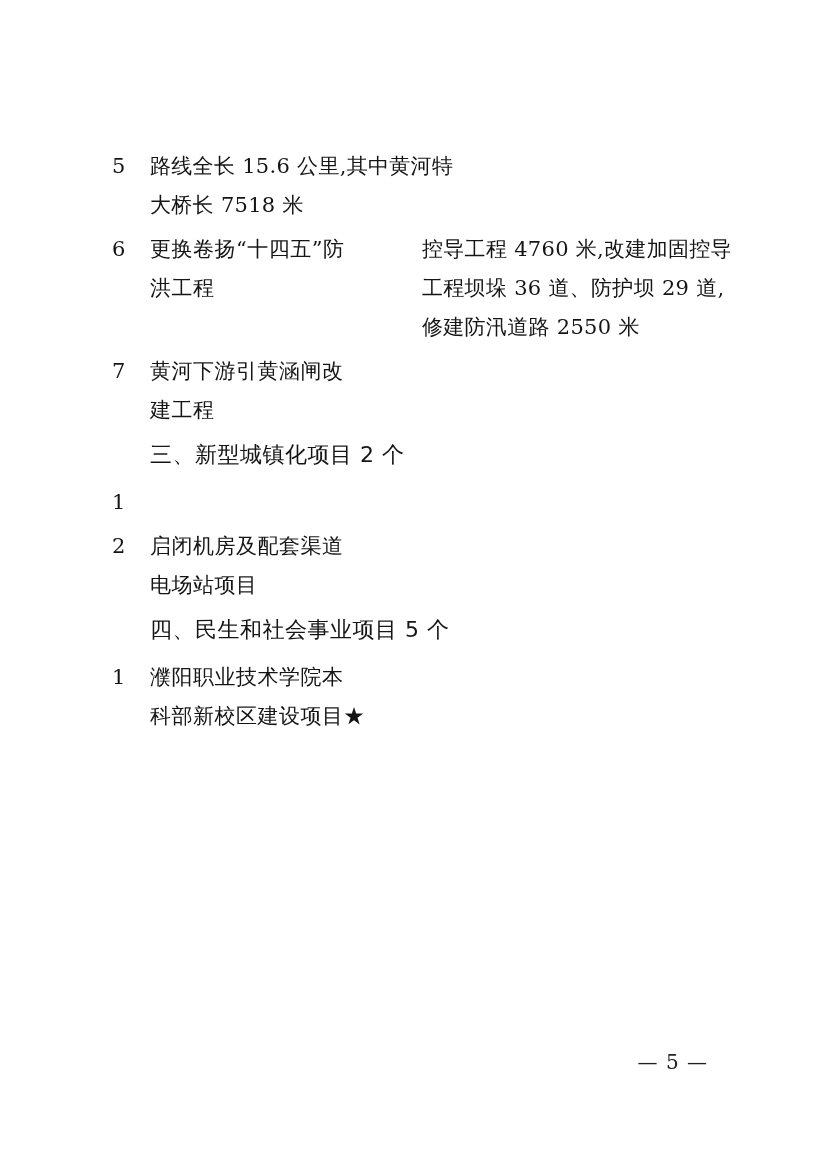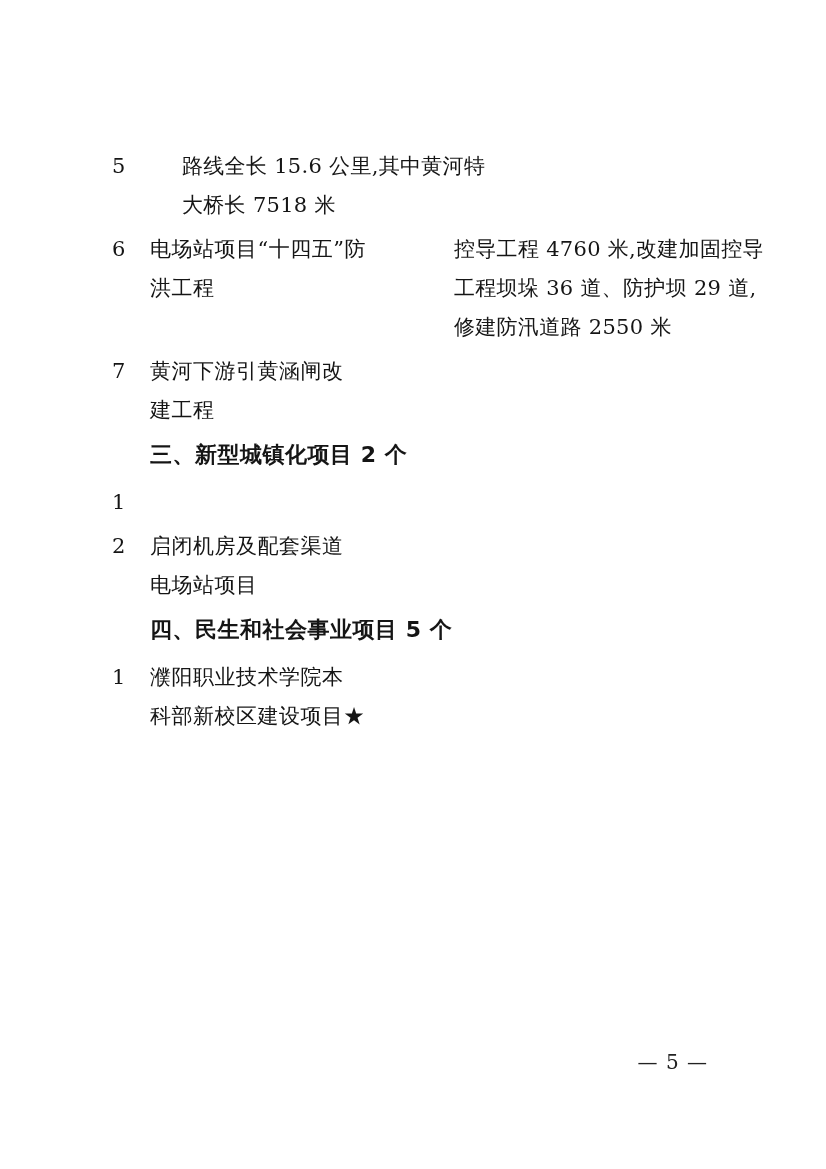--- a/index.html
+++ b/index.html
@@ -39,25 +39,24 @@
     flex: none;
     width: 246px;
     margin-right: 26px;
     white-space: pre-line;
     letter-spacing: 0.5px;
   }
   .row .desc {
     flex: 1;
     white-space: pre-line;
     letter-spacing: 0.3px;
-    margin-left: 32px;
   }
   .section-heading {
     font-family: "DejaVu Sans", "Liberation Sans", sans-serif;
-    font-weight: bold;
+    font-weight: normal;
     font-size: 22px;
     line-height: 40px;
     margin: 2px 0 8px 38px;
     letter-spacing: 0.5px;
   }
   .page-footer {
     position: absolute;
     top: 1050px;
     right: 118px;
     font-size: 20px;
@@ -72,21 +71,21 @@
   <div class="content">
 
     <div class="row">
       <div class="num">5</div>
       <div class="desc">路线全长 15.6 公里,其中黄河特
 大桥长 7518 米</div>
     </div>
 
     <div class="row">
       <div class="num">6</div>
-      <div class="name">电场站项目“十四五”防
+      <div class="name">更换卷扬“十四五”防
 洪工程</div>
       <div class="desc">控导工程 4760 米,改建加固控导
 工程坝垛 36 道、防护坝 29 道,
 修建防汛道路 2550 米</div>
     </div>
 
     <div class="row">
       <div class="num">7</div>
       <div class="name">黄河下游引黄涵闸改
 建工程</div>

